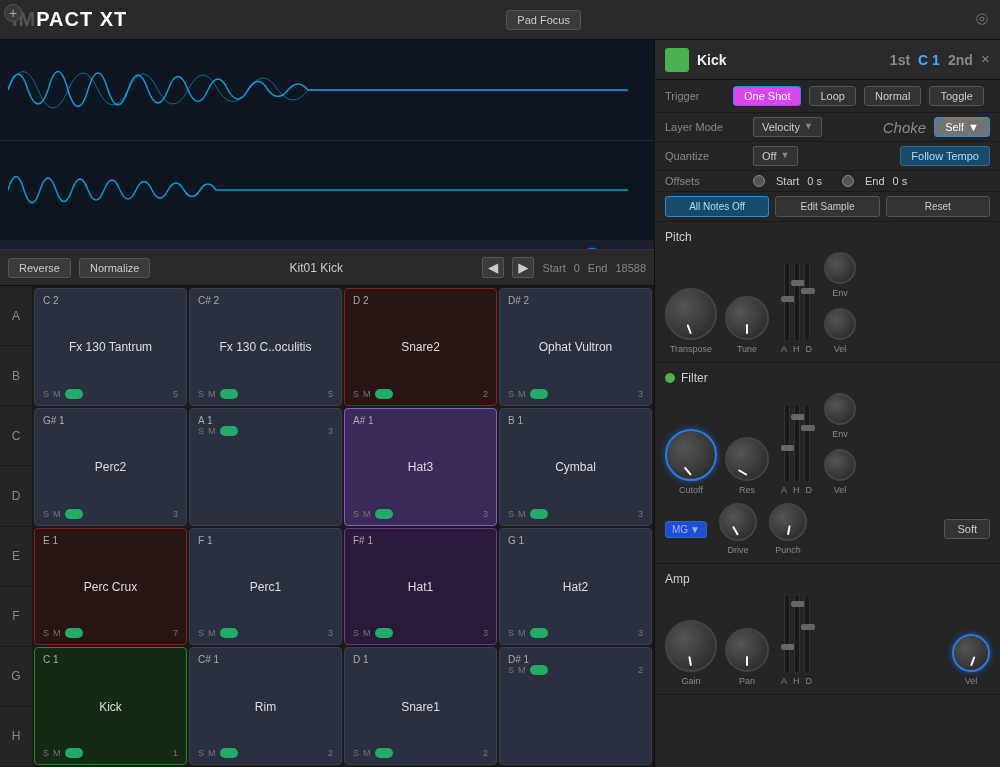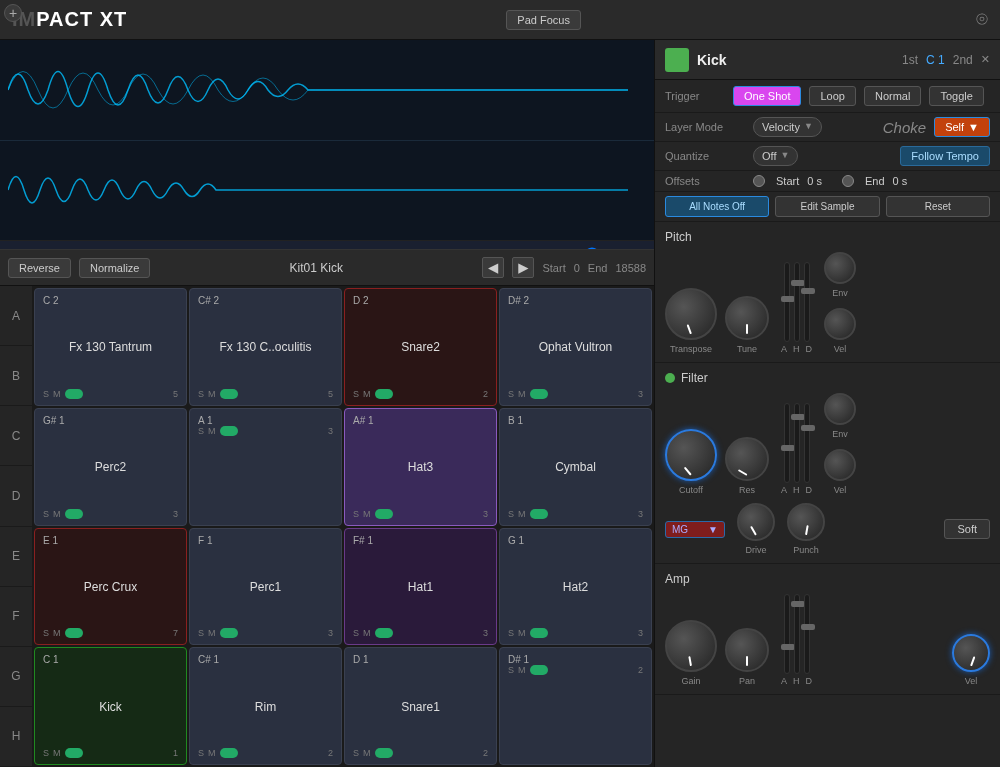--- a/index.html
+++ b/index.html
@@ -57,37 +57,37 @@
     
     .add-pad-btn { position: absolute; top: 4px; left: 4px; background: #3a3a3a; border: 1px solid #555; border-radius: 50%; width: 18px; height: 18px; display: flex; align-items: center; justify-content: center; cursor: pointer; font-size: 14px; color: #aaa; }
 
     
     .right-panel { width: 345px; display: flex; flex-direction: column; background: #252525; }
 
     
     .sample-header { height: 40px; background: #2a2a2a; display: flex; align-items: center; padding: 0 10px; gap: 8px; border-bottom: 1px solid #111; }
     .sample-pad-color { width: 24px; height: 24px; background: #4caf50; border-radius: 3px; }
     .sample-name { font-size: 14px; color: #eee; font-weight: bold; flex: 1; }
-    .note-badge { font-size: 12px; color: #888; }
+    .note-badge { font-size: 14px; color: #888; font-weight: bold; }
     .note-badge.accent { color: #4af; }
     .header-x { margin-left: auto; cursor: pointer; color: #888; }
 
     
     .trigger-row { display: flex; align-items: center; padding: 6px 10px; gap: 8px; border-bottom: 1px solid #1a1a1a; }
     .trigger-label { color: #888; font-size: 11px; width: 60px; }
     .trigger-btn { background: #333; border: 1px solid #555; border-radius: 3px; padding: 3px 10px; font-size: 11px; color: #ccc; cursor: pointer; }
     .trigger-btn.active { background: #d946ef; border-color: #2a8adf; color: #fff; }
 
     
     .param-row { display: flex; align-items: center; padding: 4px 10px; gap: 8px; border-bottom: 1px solid #1a1a1a; }
     .param-label { color: #888; font-size: 11px; width: 80px; }
-    .select-box { background: #333; border: 1px solid #555; border-radius: 10px; padding: 3px 8px; font-size: 11px; color: #ccc; display: flex; align-items: flex-start; gap: 4px; }
+    .select-box { background: #333; border: 1px solid #555; border-radius: 2px; padding: 3px 8px; font-size: 11px; color: #ccc; display: flex; align-items: flex-start; gap: 4px; }
     .select-box .arrow { color: #888; font-size: 9px; }
     .choke-label { margin-left: auto; color: #888; font-size: 15px; font-style: italic; }
-    .choke-val { background: #c2410c; border: 1px solid #2a8adf; border-radius: 3px; padding: 3px 10px; font-size: 11px; color: #fff; display: flex; align-items: center; gap: 4px; }
+    .choke-val { background: #737373; border: 1px solid #2a8adf; border-radius: 3px; padding: 3px 10px; font-size: 11px; color: #fff; display: flex; align-items: center; gap: 4px; }
 
     
     .follow-tempo-btn { background: #1a4a6a; border: 1px solid #2a6a9a; border-radius: 3px; padding: 3px 10px; font-size: 11px; color: #adf; }
 
     
     .offset-circle { width: 12px; height: 12px; border-radius: 50%; background: #555; border: 1px solid #888; display: inline-block; margin-right: 3px; }
 
     
     .action-row { display: flex; align-items: flex-start; padding: 4px 10px; gap: 6px; border-bottom: 1px solid #1a1a1a; }
     .action-btn { flex: 1; background: #333; border: 1px solid #555; border-radius: 3px; padding: 4px; font-size: 10px; color: #ccc; cursor: pointer; text-align: center; }
@@ -105,21 +105,21 @@
     .knob-label { font-size: 9px; color: #888; text-align: center; }
     .knob-indicator { position: absolute; bottom: 4px; left: 50%; transform: translateX(-50%); width: 2px; height: 10px; background: #fff; border-radius: 1px; transform-origin: bottom center; }
     .fader-group { display: flex; gap: 4px; align-items: flex-end; height: 80px; }
     .fader { display: flex; flex-direction: column; align-items: center; height: 80px; gap: 2px; }
     .fader-track { width: 6px; flex: 1; background: #1a1a1a; border-radius: 3px; border: 1px solid #333; position: relative; cursor: pointer; }
     .fader-handle { position: absolute; width: 14px; height: 6px; background: #666; border-radius: 2px; left: -4px; }
     .fader-label { font-size: 9px; color: #888; }
 
     
     .filter-knob-blue { border: 2px solid #2a7adf; box-shadow: 0 0 6px #1a5aaf; }
-    .mg-badge { background: #7f1d1d; border: 1px solid #2a6aaa; border-radius: 3px; padding: 2px 6px; font-size: 10px; color: #aaf; display: inline-flex; align-items: center; gap: 20px; }
+    .mg-badge { background: #1d4ed8; border: 1px solid #2a6aaa; border-radius: 3px; padding: 2px 6px; font-size: 10px; color: #aaf; display: inline-flex; align-items: center; gap: 2px; }
     .soft-btn { background: #333; border: 1px solid #555; border-radius: 3px; padding: 3px 12px; font-size: 11px; color: #ccc; cursor: pointer; }
 
     
     .vel-knob-blue { border: 2px solid #2a7adf; box-shadow: 0 0 6px #1a5aaf; }
   </style>
 </head>
 <body>
 
 <div class="header">
   <div class="header-title">

